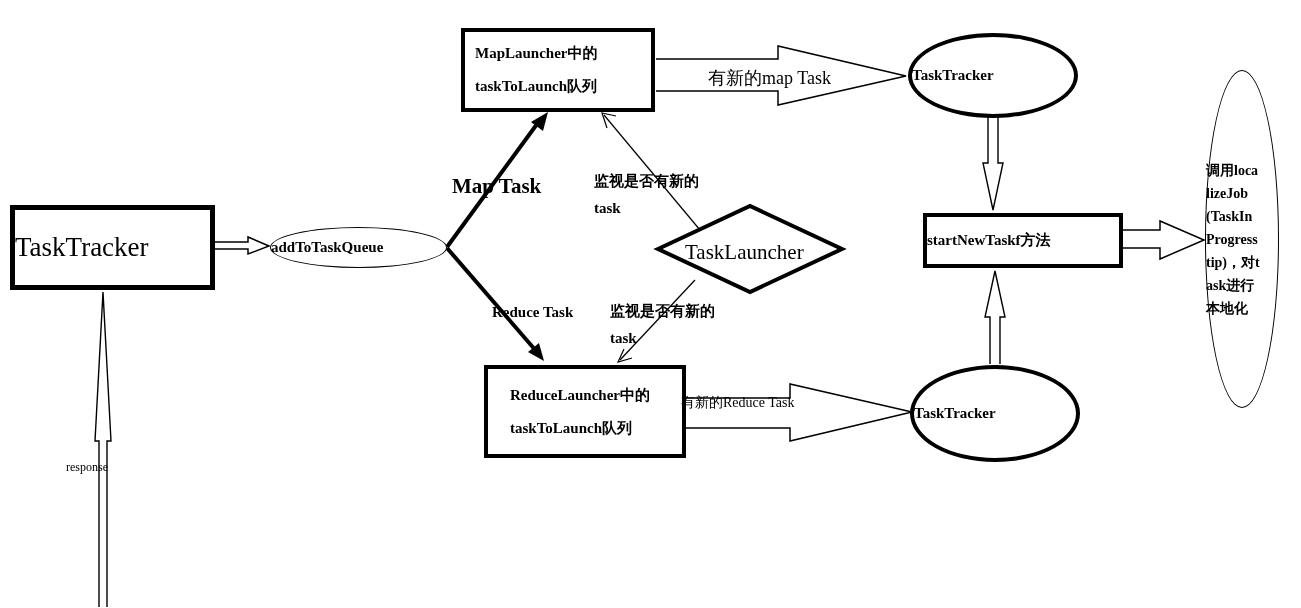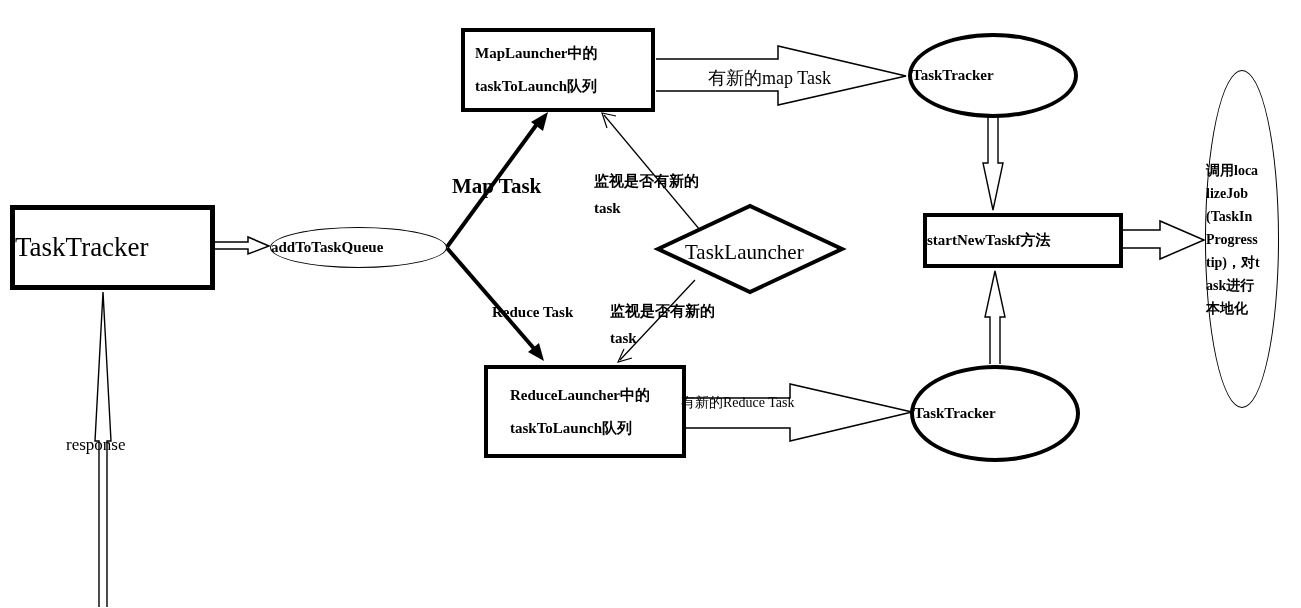--- a/index.html
+++ b/index.html
@@ -28,21 +28,21 @@
   #rect-startnewtask{left:923px;top:213px;width:200px;height:55px;font-size:15px;font-weight:bold;}
   #ellipse-localize{left:1205px;top:70px;width:74px;height:338px;border:1.5px solid #000;font-size:14px;font-weight:bold;}
   #ellipse-localize .inner{width:54px;line-height:23px;word-break:break-all;text-align:left;}
 
   #lbl-maptask{left:452px;top:174px;font-size:21px;font-weight:bold;}
   #lbl-reducetask{left:452px;top:304px;font-size:15px;font-weight:bold;margin-left:40px;}
   #lbl-newmap{left:708px;top:66px;font-size:18px;}
   #lbl-newreduce{left:681px;top:394px;font-size:14px;}
   #lbl-monitor-top{left:594px;top:168px;font-size:15px;font-weight:bold;line-height:27px;}
   #lbl-monitor-bottom{left:610px;top:298px;font-size:15px;font-weight:bold;line-height:27px;}
-  #lbl-response{left:66px;top:435px;font-size:17px;}
+  #lbl-response{left:66px;top:460px;font-size:12px;}
   .two-line span{display:block;}
 </style>
 </head>
 <body>
 
 <div id="stage">
 
   <svg id="connectors" viewBox="0 0 1301 608" xmlns="http://www.w3.org/2000/svg">
 
     <line x1="447" y1="247" x2="540" y2="120" stroke="#000" stroke-width="4"></line>

